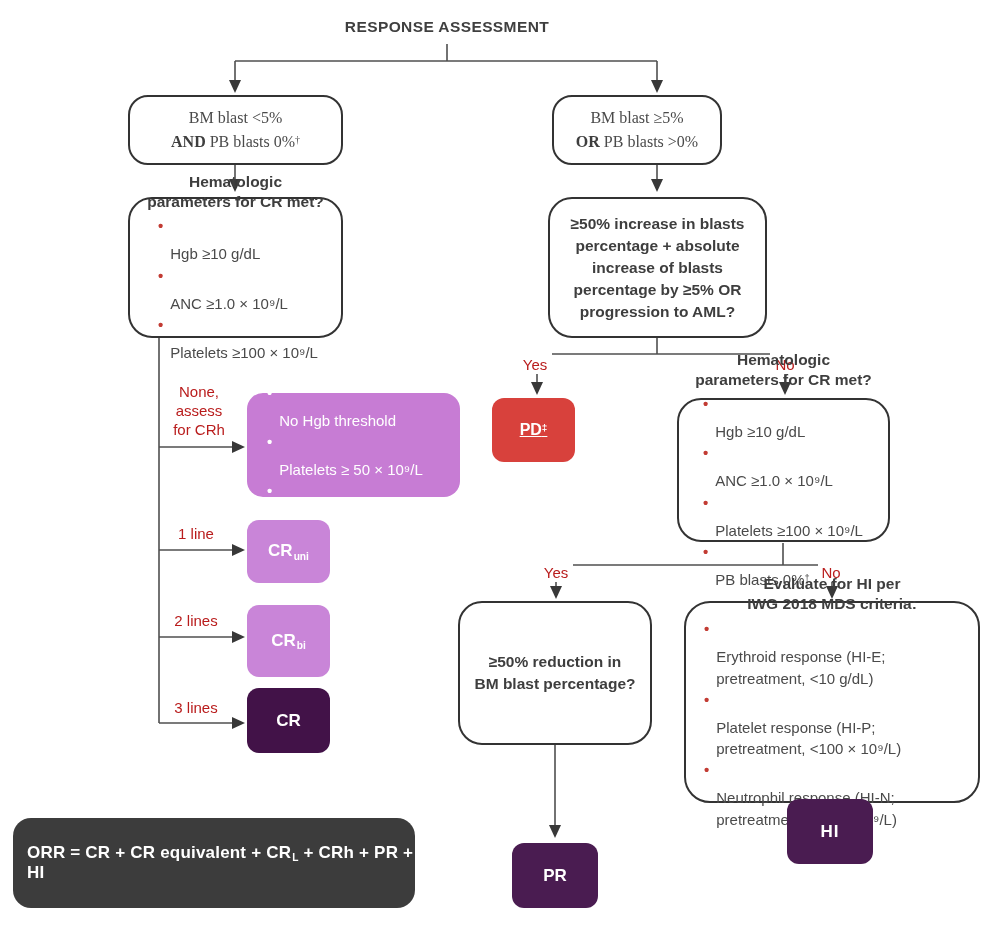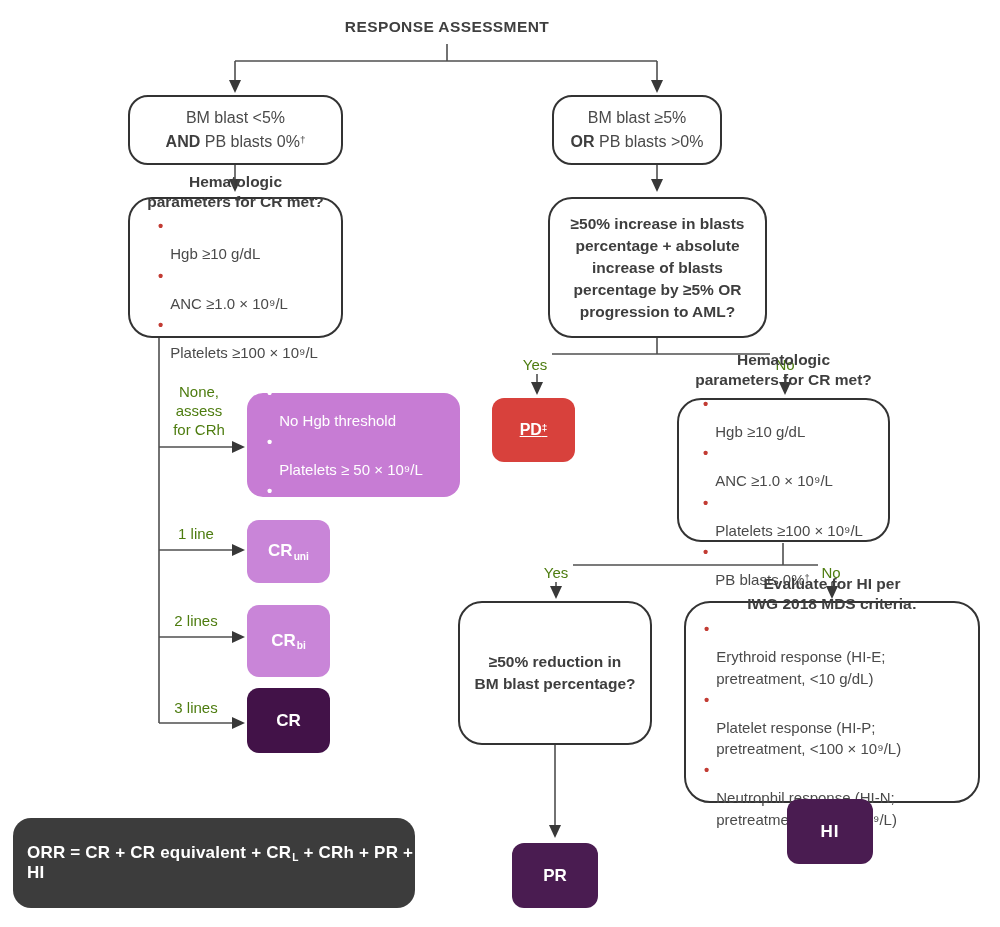--- a/index.html
+++ b/index.html
@@ -22,21 +22,21 @@
   .pink   { background:var(--pink,#c77cd4); }
   .pinklt { background:var(--pink_light,#c985d8); }
   .darkcr { background:var(--purple_dark,#421248); }
   .purple { background:var(--purple,#4a1c51); }
   .redbox { background:var(--red,#d8413c); }
   .charcoal { background:var(--charcoal,#3c3c3c); }
   .title {
     position:absolute; text-align:center; font-weight:bold; font-size:15.5px;
     letter-spacing:.4px; color:#3f3f3f;
   }
-  .entry-line { font-size:16px; line-height:1.5; color:#4a4a4a; text-align:left; }
+  .entry-line { font-size:16px; line-height:1.5; color:#4a4a4a; text-align:left;font-family:Liberation Serif, serif; }
   .entry-line b { color:#3e3e3e; }
   .bhead {
     font-weight:bold; font-size:15.5px; color:#3e3e3e; text-align:center;
     white-space:pre-line; line-height:1.3; width:100%;
   }
   .qtext {
     font-weight:bold; font-size:15.5px; color:#3e3e3e; text-align:center;
     white-space:pre-line; line-height:1.42;
   }
   ul.bullets { list-style:none; margin:3px 0 0 0; padding:0 0 0 20px; align-self:stretch; }
@@ -46,21 +46,21 @@
   ul.bullets li::before { content:"•"; color:var(--bullet_red,#c23b33); font-weight:bold; }
   .bt { white-space:pre-line;margin-top:28px; }
   .crhbox { border-radius:16px; display:flex; flex-direction:column; justify-content:center;
     align-items:center; color:#fff; padding:6px 8px 8px; box-sizing:border-box; }
   .crhbox .bhead { color:#fff; }
   .crhbox ul.bullets { padding-left:12px; }
   .crhbox ul.bullets li { color:#fff; }
   .crhbox ul.bullets li::before { color:#fff; }
   .hieval ul.bullets { padding-left:10px; margin-top:4px; }
   .elabel {
-    position:absolute; font-size:15px; color:#4d7c0f; text-align:center;
+    position:absolute; font-size:15px; color:#b91c1c; text-align:center;
     white-space:pre-line; line-height:1.25;
   }
   sup { font-size:.62em; vertical-align:.45em; }
   sub { font-size:.6em; vertical-align:-.3em; margin-left:1px; }
   .orrtext { font-weight:bold; font-size:17px; color:#fff; letter-spacing:.2px; }
 </style>
 </head>
 <body>
 
 <div id="canvas">

